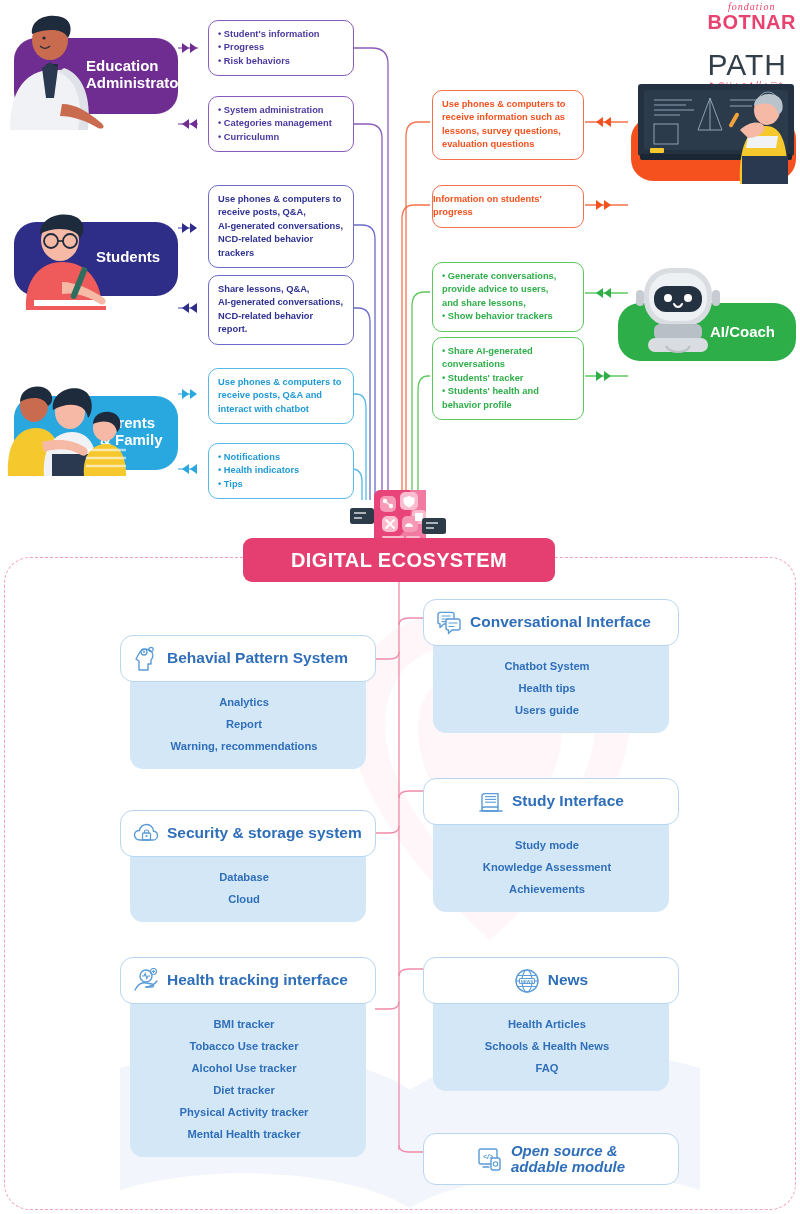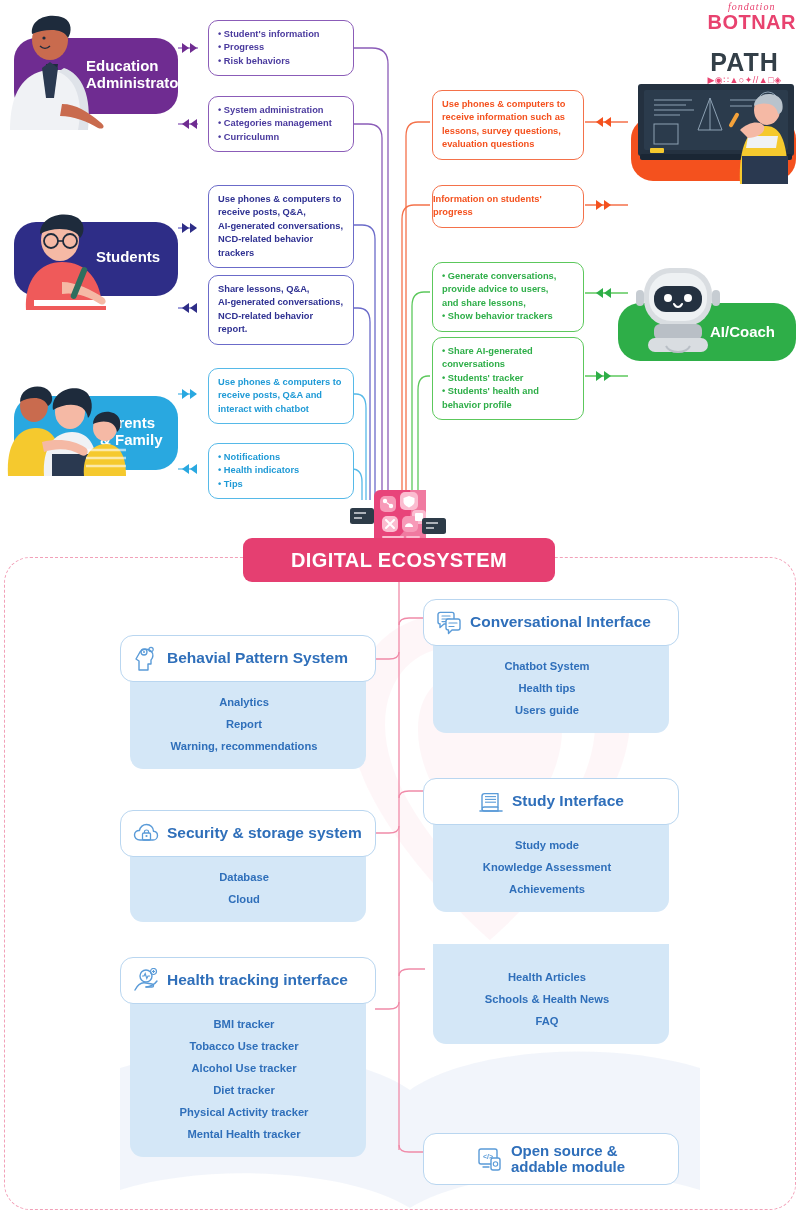--- a/index.html
+++ b/index.html
@@ -16,21 +16,21 @@
   .wm { position:absolute; pointer-events:none; }
   .wm-heart { left:340px; top:600px; width:300px; height:340px; opacity:.30; }
   .wm-book  { left:90px;  top:1030px; width:640px; height:200px; opacity:.55; }
 
   
   .logos { position:absolute; top:2px; right:4px; display:flex; align-items:flex-start; gap:18px;flex-direction:column; }
   .logo-botnar { text-align:center; line-height:1; }
   .logo-botnar .f { font-family:"Liberation Serif", serif; font-style:italic; font-size:10px; color:#e8426f; letter-spacing:1px; }
   .logo-botnar .b { font-size:20px; font-weight:bold; color:#e8426f; letter-spacing:.5px; }
   .logo-path { text-align:center; line-height:1; }
-  .logo-path .p { font-size:25px; font-weight:bold; color:#333f48; letter-spacing:1px; }
+  .logo-path .p { font-size:30px; font-weight:normal; color:#333f48; letter-spacing:1px; }
   .logo-path .glyphs { font-size:9px; color:#e8426f; letter-spacing:.5px; margin-top:1px; }
   .logo-fff { text-align:center; width:60px; }
   .logo-fff .t { font-size:6px; font-weight:bold; color:#2b5ea7; letter-spacing:.3px; margin-top:0px;}
 
   
   .actor {
     position:absolute; border-radius:22px; color:#fff;
     display:flex; align-items:center; overflow:hidden;
   }
   .actor .label {
@@ -475,29 +475,41 @@
       <span>Study Interface</span>
     </div>
     <div class="mod-body">
       <div>Study mode</div>
       <div>Knowledge Assessment</div>
       <div>Achievements</div>
     </div>
   </div>
 
   <div class="module" style="left:423px; top:957px; width:256px;">
+    <div class="mod-head" style="justify-content:center;">
+      <svg class="micon" viewBox="0 0 26 26">
+        <circle cx="13" cy="13" r="11" fill="none" stroke="#5a9bd8" stroke-width="1.4"></circle>
+        <ellipse cx="13" cy="13" rx="5" ry="11" fill="none" stroke="#5a9bd8" stroke-width="1.1"></ellipse>
+        <line x1="2" y1="13" x2="24" y2="13" stroke="#5a9bd8" stroke-width="1.1"></line>
+        <line x1="4" y1="7.5" x2="22" y2="7.5" stroke="#5a9bd8" stroke-width="1"></line>
+        <line x1="4" y1="18.5" x2="22" y2="18.5" stroke="#5a9bd8" stroke-width="1"></line>
+        <rect x="5.5" y="10.5" width="15" height="5" rx="1" fill="#fff" stroke="#5a9bd8" stroke-width="1.1"></rect>
+        <text x="13" y="14.6" font-size="4.2" text-anchor="middle" fill="#5a9bd8" font-family="Liberation Sans, sans-serif" font-weight="bold">NEWS</text>
+      </svg>
+      <span>News</span>
+    </div>
     <div class="mod-body">
       <div>Health Articles</div>
       <div>Schools &amp; Health News</div>
       <div>FAQ</div>
     </div>
   </div>
 
   <div class="module" style="left:423px; top:1133px; width:256px;">
-    <div class="mod-head two-line" style="justify-content:center; height:52px; white-space:pre-line;">
+    <div class="mod-head two-line" style="justify-content:center; height:52px; white-space:pre-line;font-style:italic;">
       <svg class="micon" viewBox="0 0 26 26">
         <rect x="2" y="3" width="18" height="15" rx="2" fill="none" stroke="#5a9bd8" stroke-width="1.4"></rect>
         <text x="11" y="13" font-size="7" text-anchor="middle" fill="#5a9bd8" font-family="Liberation Sans, sans-serif">&lt;/&gt;</text>
         <rect x="14" y="12" width="9" height="12" rx="2" fill="#fff" stroke="#5a9bd8" stroke-width="1.4"></rect>
         <circle cx="18.5" cy="18" r="2.2" fill="none" stroke="#5a9bd8" stroke-width="1.1"></circle>
         <line x1="6" y1="21" x2="12" y2="21" stroke="#5a9bd8" stroke-width="1.3" stroke-linecap="round"></line>
       </svg>
       <span>Open source &amp;
 addable module</span>
     </div>

